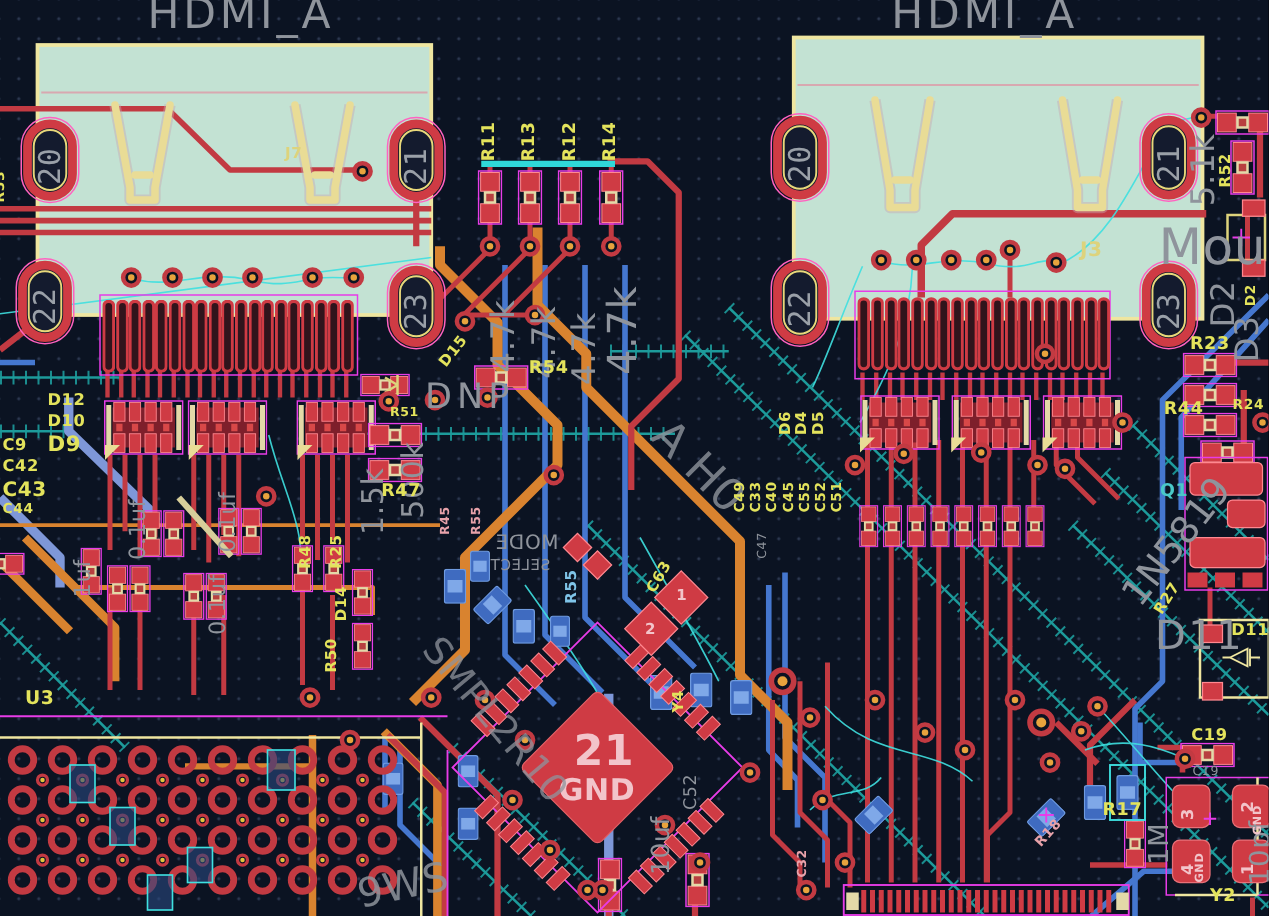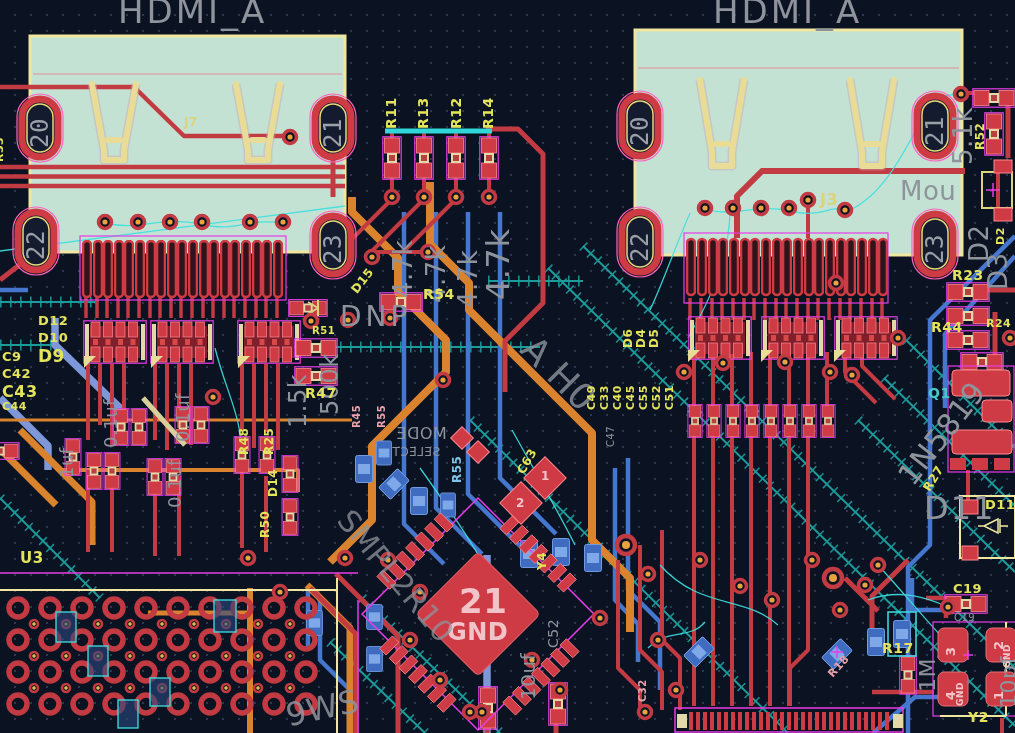--- a/index.html
+++ b/index.html
@@ -5,21 +5,21 @@
   html,body{margin:0;padding:0;background:#000;}
   .board{position:relative;width:1015px;height:733px;overflow:hidden;
     background-color:#0b1322;
     background-image:radial-gradient(circle,#2c3850 1.1px,rgba(0,0,0,0) 1.4px);
     background-size:16px 16px;background-position:7px 7px;
     font-family:"DejaVu Sans",sans-serif;}
   svg.cv{position:absolute;left:0;top:0;}
   .lab{position:absolute;white-space:nowrap;line-height:1;transform-origin:0 0;letter-spacing:.5px;}
   .y{color:#e3e35c;font-weight:bold;}
   .g{color:#8f949c;}
-  .kh{color:#ddd37c;font-weight:bold;}
+  .kh{color:#ddd37c;font-weight:bold;margin-left:44px;}
   .p{color:#e8a2aa;font-weight:bold;}
   .cyl{color:#49c8c8;font-weight:bold;}
   .bl{color:#7fc4e8;font-weight:bold;}
   .pk{color:#f2c4ca;font-weight:bold;}
   .pg{color:#9aa0a8;font-family:"DejaVu Sans Mono",monospace;}
   .v{transform:rotate(-90deg);}
   .mx{transform:scaleX(-1);transform-origin:50% 50%;}
 </style>
 </head>
 <body>
@@ -704,21 +704,21 @@
 <span class="lab y v" style="left:586px;top:410px;font-size:11px">C49</span>
 <span class="lab y v" style="left:599px;top:410px;font-size:11px">C33</span>
 <span class="lab y v" style="left:612px;top:410px;font-size:11px">C40</span>
 <span class="lab y v" style="left:625px;top:410px;font-size:11px">C45</span>
 <span class="lab y v" style="left:638px;top:410px;font-size:11px">C55</span>
 <span class="lab y v" style="left:651px;top:410px;font-size:11px">C52</span>
 <span class="lab y v" style="left:664px;top:410px;font-size:11px">C51</span>
 
 <span class="lab y v" style="left:974px;top:150px;font-size:12px">R52</span>
 <span class="lab g v" style="left:950px;top:165px;font-size:26px">5.1k</span>
-<span class="lab g" style="left:900px;top:178px;font-size:26px">Mou</span>
+<span class="lab g" style="left:927px;top:178px;font-size:40px">Mou</span>
 <span class="lab y v" style="left:995px;top:245px;font-size:11px">D2</span>
 <span class="lab g v" style="left:966px;top:262px;font-size:26px">D2</span>
 <span class="lab g v" style="left:985px;top:290px;font-size:26px">D3</span>
 <span class="lab y" style="left:952px;top:268px;font-size:14px">R23</span>
 <span class="lab y" style="left:986px;top:318px;font-size:11px">R24</span>
 <span class="lab y" style="left:931px;top:320px;font-size:14px">R44</span>
 <span class="lab cyl" style="left:928px;top:386px;font-size:14px">Q1</span>
 <span class="lab g" style="left:893px;top:472px;font-size:30px;transform:rotate(-52deg)">1N5819</span>
 <span class="lab y" style="left:921px;top:487px;font-size:12px;transform:rotate(-58deg)">R27</span>
 <span class="lab g" style="left:924px;top:492px;font-size:32px;letter-spacing:2px">D11</span>

